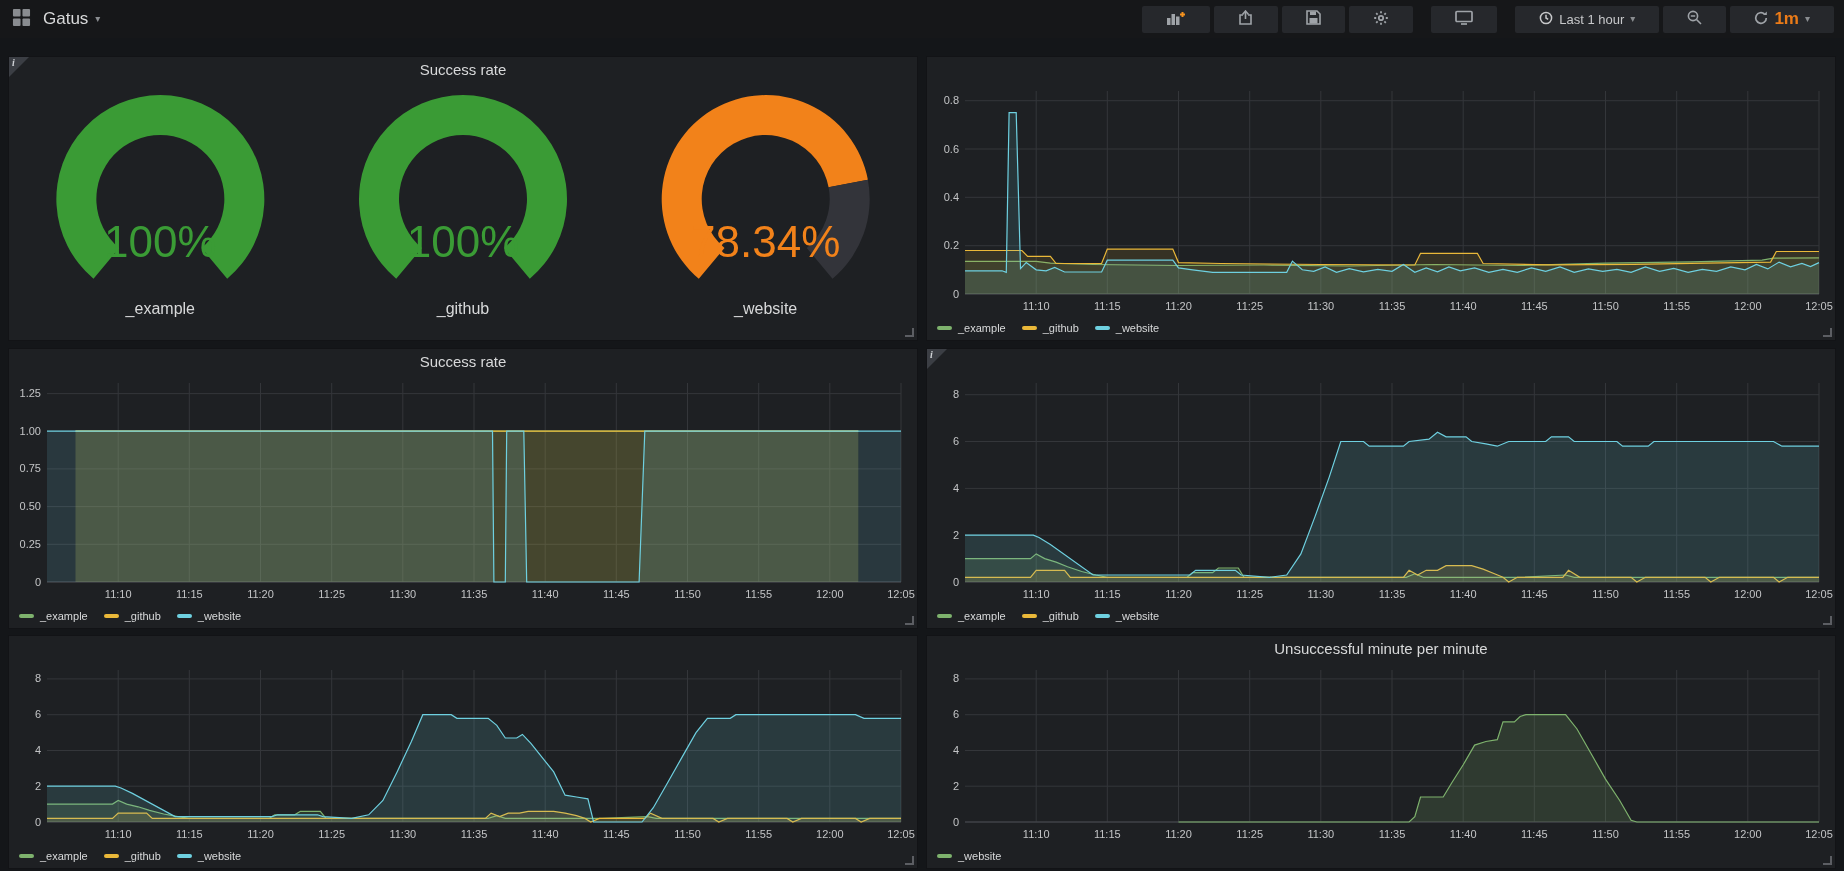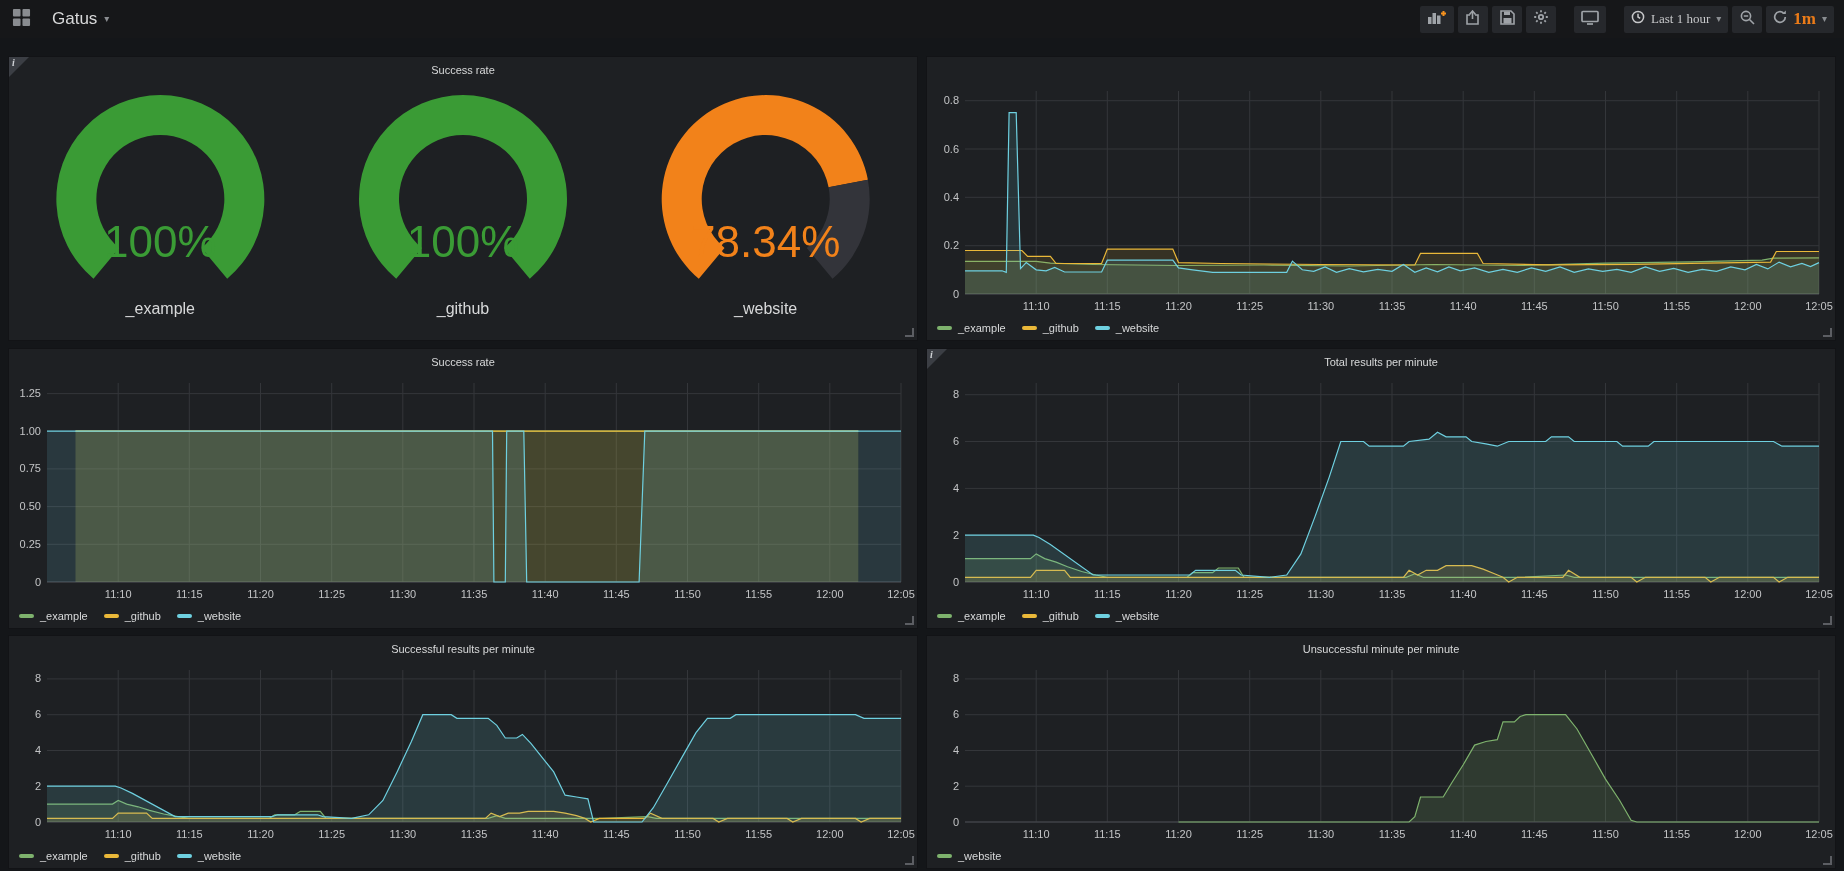--- a/index.html
+++ b/index.html
@@ -1,35 +1,35 @@
 <!DOCTYPE html>
 <html><head>
 <meta charset="utf-8">
 <style>
   html,body{margin:0;padding:0;background:#141619;overflow:hidden;}
   .app{position:relative;width:1844px;height:871px;background:#141619;
        font-family:"Liberation Sans","DejaVu Sans",sans-serif;color:#d8d9da;}
   
   .navbar{position:absolute;top:0;left:0;right:0;height:38px;background:#161719;
           display:flex;align-items:center;justify-content:space-between;padding:0 10px;box-sizing:border-box;}
-  .nav-left{display:flex;align-items:center;gap:19px;}
+  .nav-left{display:flex;align-items:center;gap:10px;}
   .nav-grid-btn{color:#898c90;display:flex;align-items:center;padding:2px;cursor:pointer;}
   .dash-title-btn{display:flex;align-items:center;gap:7px;font-size:17px;color:#d8d9da;cursor:pointer;}
   .caret{color:#8a8d91;font-size:10px;line-height:1;}
   .nav-right{display:flex;align-items:center;gap:4px;}
-  .tb-btn{height:27px;min-width:30px;padding:0 7px;background:#26282c;border:none;border-radius:2px;
+  .tb-btn{height:27px;min-width:30px;padding:0 24px;background:#26282c;border:none;border-radius:2px;
           color:#9fa3a8;display:flex;align-items:center;justify-content:center;gap:6px;cursor:pointer;
-          font-family:Liberation Serif, serif;font-size:13px;}
+          font-family:Liberation Sans, sans-serif;font-size:13px;}
   .tb-btn.text{color:#c7c8ca;}
   .tb-gap{width:10px;}
   .refresh-val{color:#eb7b18;font-weight:700;font-size:17px;}
   
   .panel{position:absolute;background:#1e2023;border:1px solid #121316;box-sizing:border-box;}
   .panel-title{position:absolute;top:0;left:0;right:0;height:26px;line-height:26px;text-align:center;
-               font-size:11px;font-weight:500;color:#d8d9da;cursor:pointer;}
+               font-size:15px;font-weight:500;color:#d8d9da;cursor:pointer;}
   .chart-body{position:absolute;top:26px;left:0;right:0;bottom:24px;}
   .chart-body.full{bottom:16px;}
   .panel-legend{position:absolute;left:10px;bottom:4px;height:16px;display:flex;align-items:center;white-space:nowrap;}
   .lg-item{display:inline-flex;align-items:center;margin-right:16px;font-size:11px;color:#d8d9da;cursor:pointer;}
   .lg-item i{width:15px;height:4px;border-radius:2px;margin-right:6px;display:inline-block;}
   .info-corner{position:absolute;top:0;left:0;width:0;height:0;z-index:2;
                border-top:20px solid #3b3e44;border-right:20px solid transparent;}
   .info-corner span{position:absolute;top:-20px;left:3px;font:italic 700 10px "Liberation Serif","DejaVu Serif",serif;color:#d0d3d7;}
   .resize{position:absolute;right:3px;bottom:3px;width:7px;height:7px;
           border-right:2px solid #5c5e63;border-bottom:2px solid #5c5e63;cursor:se-resize;}
@@ -267,21 +267,20 @@
           <span class="lg-item"><i style="background:#eab839"></i>_github</span>
           <span class="lg-item"><i style="background:#6ed0e0"></i>_website</span>
         </div>
       <div class="resize"></div>
     </section>
 
     <section class="panel" style="left:926px;top:348px;width:910px;height:281px;">
       <div class="info-corner">
           <span>i</span>
         </div>
-      <div class="panel-title">Total results per minute</div>
       <div class="chart-body"><svg width="908" height="229">
             <line x1="38" y1="207.0" x2="892" y2="207.0" class="grid"></line>
             <line x1="38" y1="160.2" x2="892" y2="160.2" class="grid"></line>
             <line x1="38" y1="113.4" x2="892" y2="113.4" class="grid"></line>
             <line x1="38" y1="66.5" x2="892" y2="66.5" class="grid"></line>
             <line x1="38" y1="19.7" x2="892" y2="19.7" class="grid"></line>
             <line x1="109.2" y1="8" x2="109.2" y2="207.0" class="grid"></line>
             <line x1="180.3" y1="8" x2="180.3" y2="207.0" class="grid"></line>
             <line x1="251.5" y1="8" x2="251.5" y2="207.0" class="grid"></line>
             <line x1="322.7" y1="8" x2="322.7" y2="207.0" class="grid"></line>
@@ -320,21 +319,20 @@
           </svg></div>
       <div class="panel-legend">
           <span class="lg-item"><i style="background:#7eb26d"></i>_example</span>
           <span class="lg-item"><i style="background:#eab839"></i>_github</span>
           <span class="lg-item"><i style="background:#6ed0e0"></i>_website</span>
         </div>
       <div class="resize"></div>
     </section>
 
     <section class="panel" style="left:8px;top:635px;width:910px;height:234px;">
-      <div class="panel-title">Successful results per minute</div>
       <div class="chart-body"><svg width="908" height="182">
             <line x1="38" y1="160.0" x2="892" y2="160.0" class="grid"></line>
             <line x1="38" y1="124.2" x2="892" y2="124.2" class="grid"></line>
             <line x1="38" y1="88.5" x2="892" y2="88.5" class="grid"></line>
             <line x1="38" y1="52.7" x2="892" y2="52.7" class="grid"></line>
             <line x1="38" y1="16.9" x2="892" y2="16.9" class="grid"></line>
             <line x1="109.2" y1="8" x2="109.2" y2="160.0" class="grid"></line>
             <line x1="180.3" y1="8" x2="180.3" y2="160.0" class="grid"></line>
             <line x1="251.5" y1="8" x2="251.5" y2="160.0" class="grid"></line>
             <line x1="322.7" y1="8" x2="322.7" y2="160.0" class="grid"></line>

